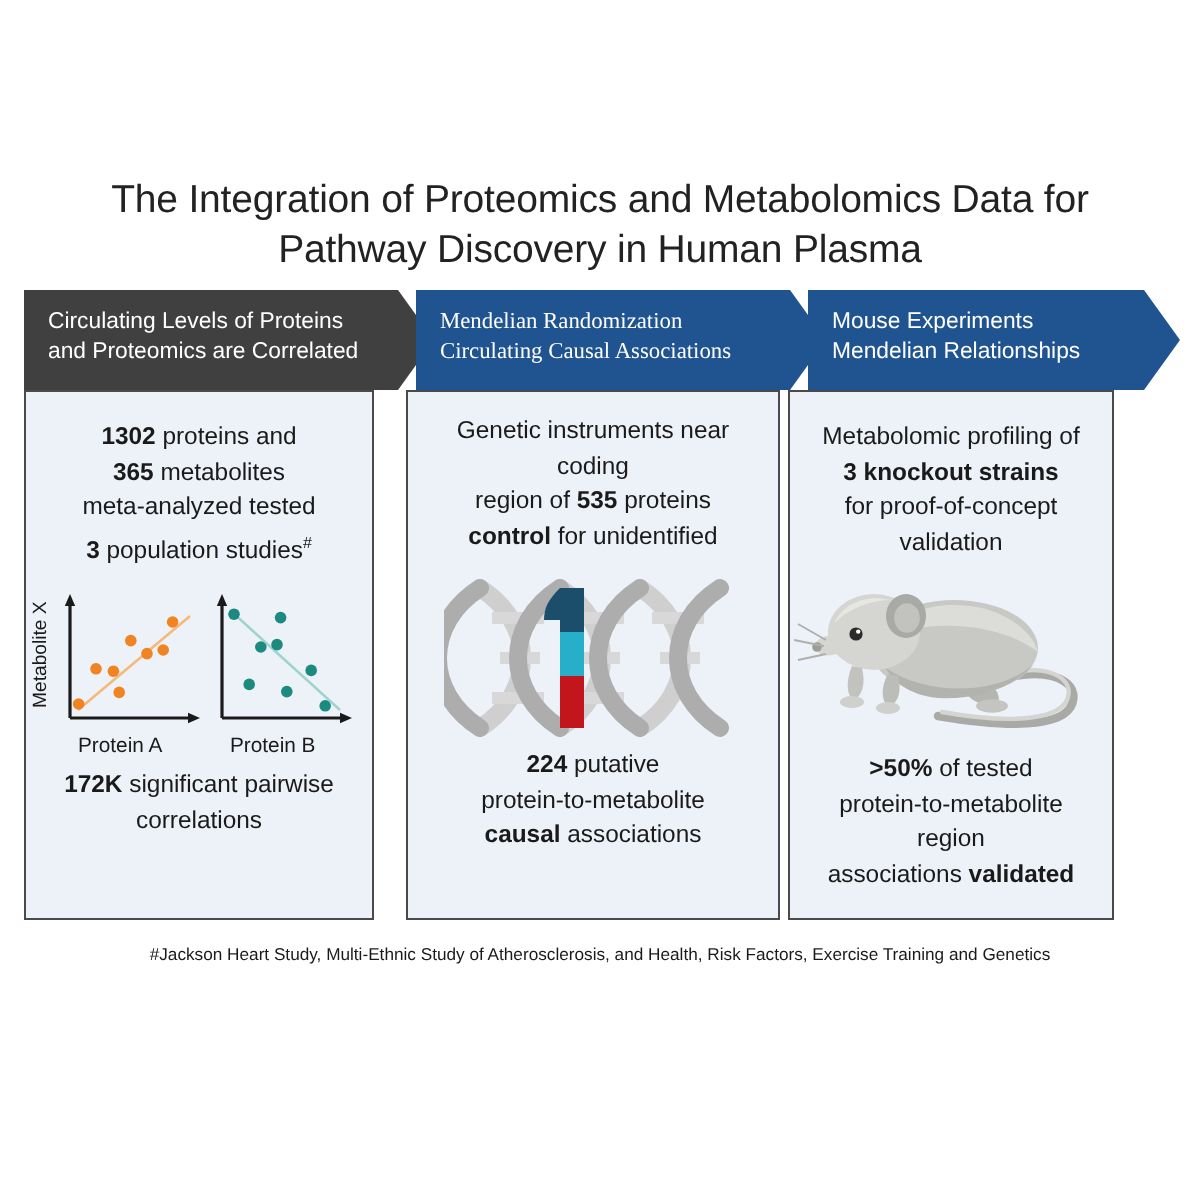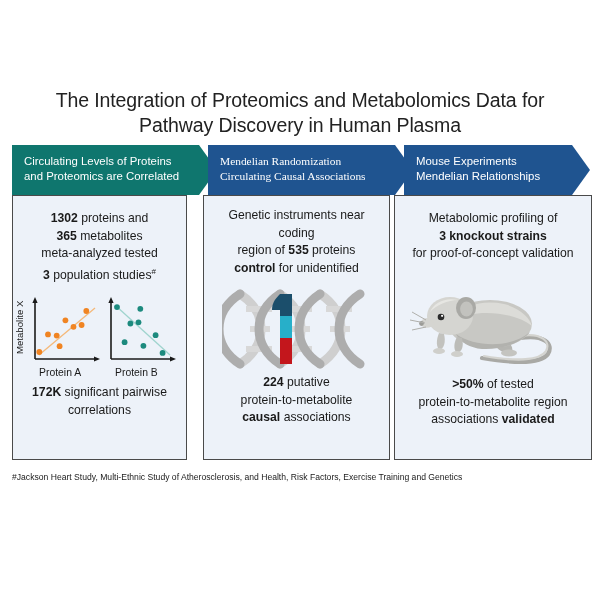--- a/index.html
+++ b/index.html
@@ -53,21 +53,21 @@
     width: 578px; height: 265px;
   }
   .panel {
     position: absolute;
     top: 0; height: 265px;
     background: #EDF2F9;
     border: 1.6px solid #4A4A4A;
   }
   .panel.p1 { left: 0px;   width: 175px; }
   .panel.p2 { left: 191px; width: 187px; }
-  .panel.p3 { left: 382px; width: 198px; }
+  .panel.p3 { left: 382px; width: 163px; }
 
   .ptext {
     text-align: center;
     font-size: 12.2px;
     line-height: 17.5px;
     color: #1a1a1a;
     padding: 0 8px;
   }
   .ptext b { font-weight: 700; }
   .ptop { position: absolute; left: 0; width: 100%; }
@@ -89,35 +89,35 @@
   .art svg { display: block; margin: 0 auto; }
 
   
   .footnote {
     position: absolute;
     left: 12px; top: 472px;
     width: 576px;
     font-size: 8.6px;
     line-height: 11px;
     color: #1a1a1a;
-    text-align: left;
+    text-align: center;
   }
 </style>
 </head>
 <body>
 
 <div id="root">
 
   <div class="title">
     <span>The Integration of Proteomics and Metabolomics Data for</span>
     <span class="l2">Pathway Discovery in Human Plasma</span>
   </div>
 
   <div class="chev-row">
-    <div class="chev c1" style="background: #0f766e;">
+    <div class="chev c1" style="background: #404040;">
       <span>Circulating Levels of Proteins</span>
       <span>and Proteomics are Correlated</span>
     </div>
     <div class="chev c2" style="background: rgb(31, 84, 144); font-family: Liberation Serif, serif;">
       <span>Mendelian Randomization</span>
       <span>Circulating Causal Associations</span>
     </div>
     <div class="chev c3" style="background: rgb(31, 84, 144);">
       <span>Mouse Experiments</span>
       <span>Mendelian Relationships</span>

